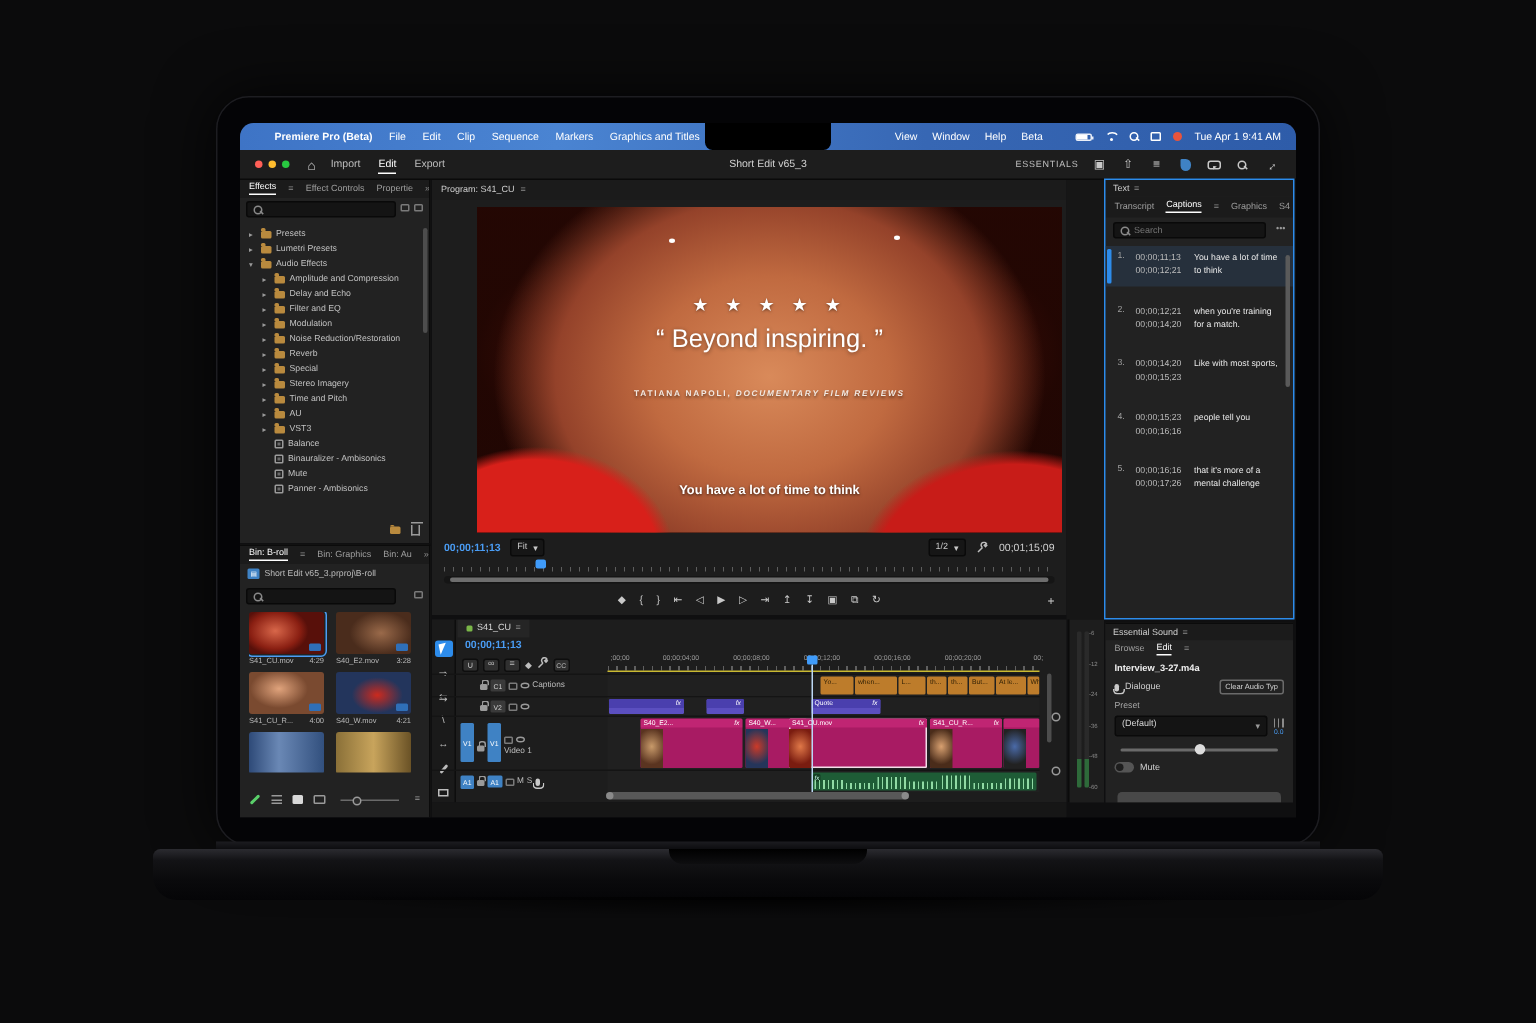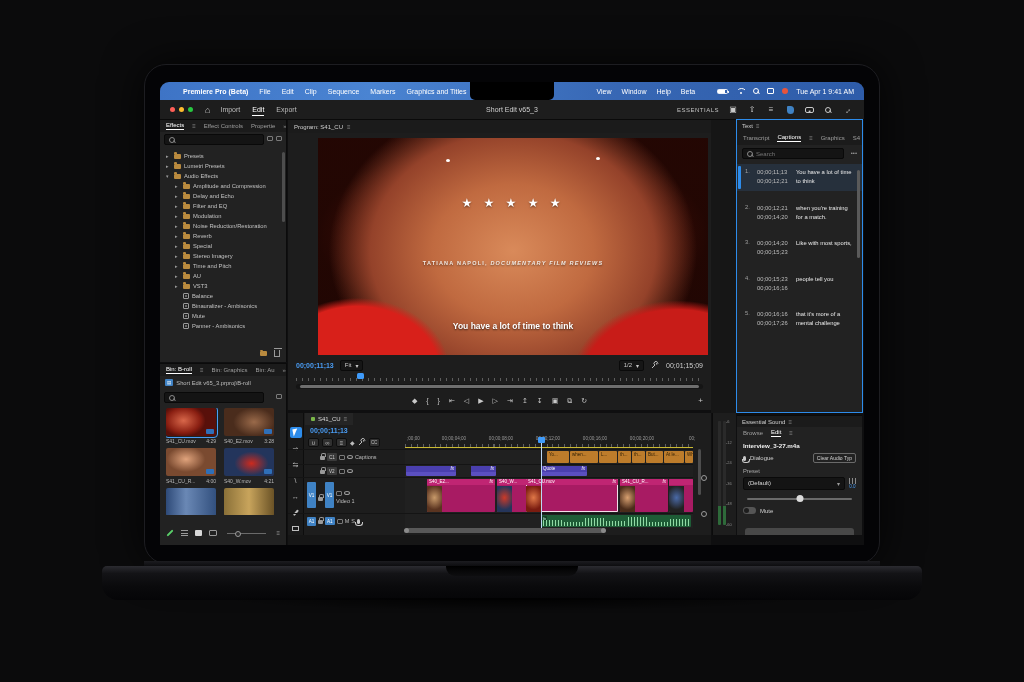--- a/index.html
+++ b/index.html
@@ -517,20 +517,21 @@
 
     <div class="panel" id="monitor">
       <div class="mon-head">
         <span>Program: S41_CU</span>
         <span class="pmenu">≡</span>
       </div>
       <div class="video">
         <span class="eye-dot" style="left:128px;top:21px"></span>
         <span class="eye-dot" style="left:278px;top:19px"></span>
         <div class="ov-stars">★ ★ ★ ★ ★</div>
+        <div class="ov-quote">“ Beyond inspiring. ”</div>
         <div class="ov-byline"><span>TATIANA NAPOLI, </span><i>DOCUMENTARY FILM REVIEWS</i></div>
         <div class="ov-caption">You have a lot of time to think</div>
       </div>
       <div class="mon-ctrl">
         <span class="tc-blue">00;00;11;13</span>
         <span class="dd">
             <span>Fit</span>
             <span>▾</span>
           </span>
         <span class="right">

